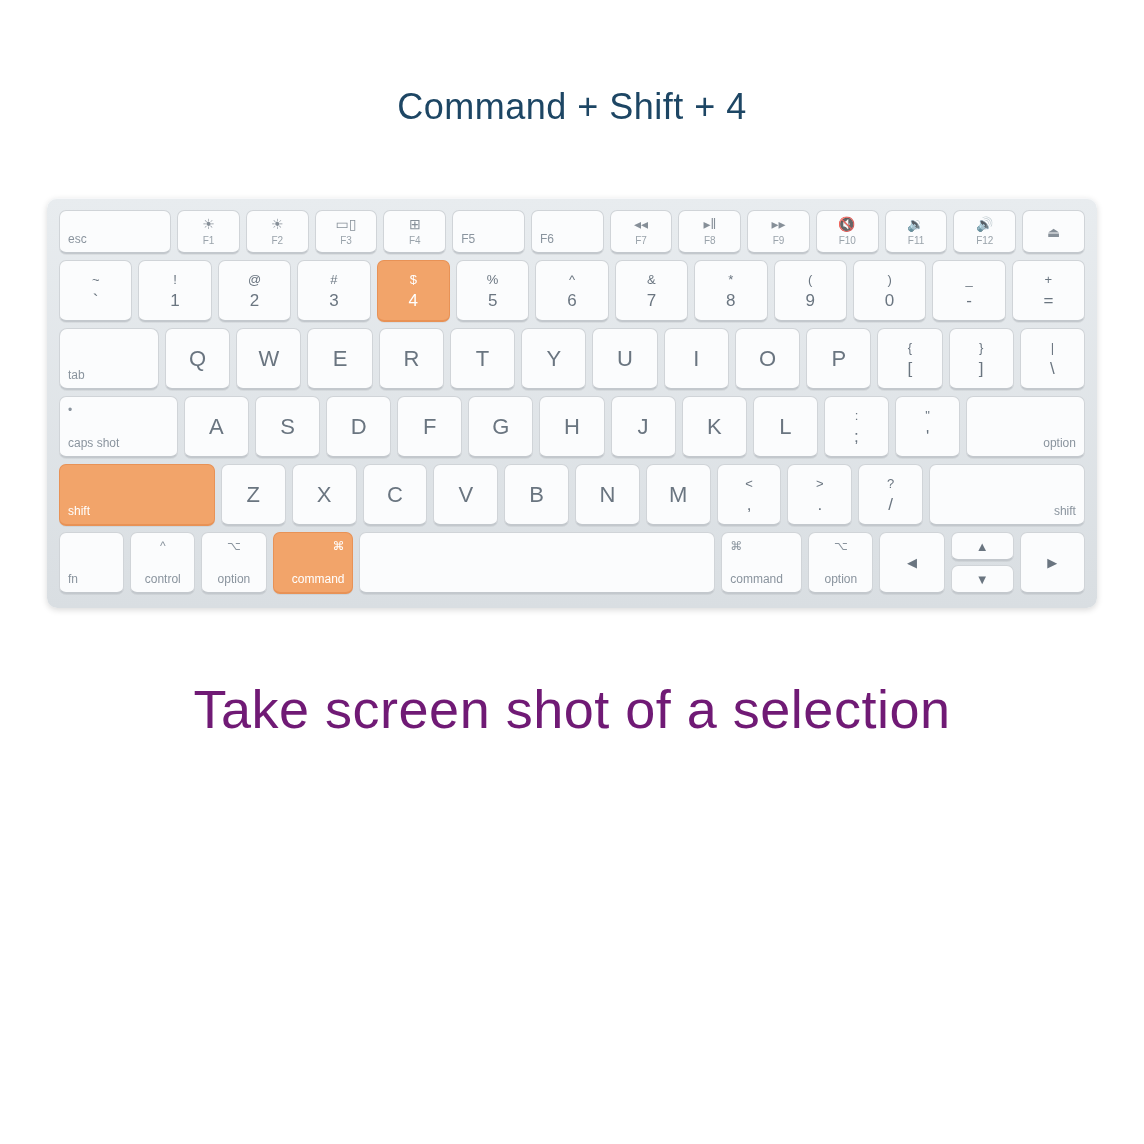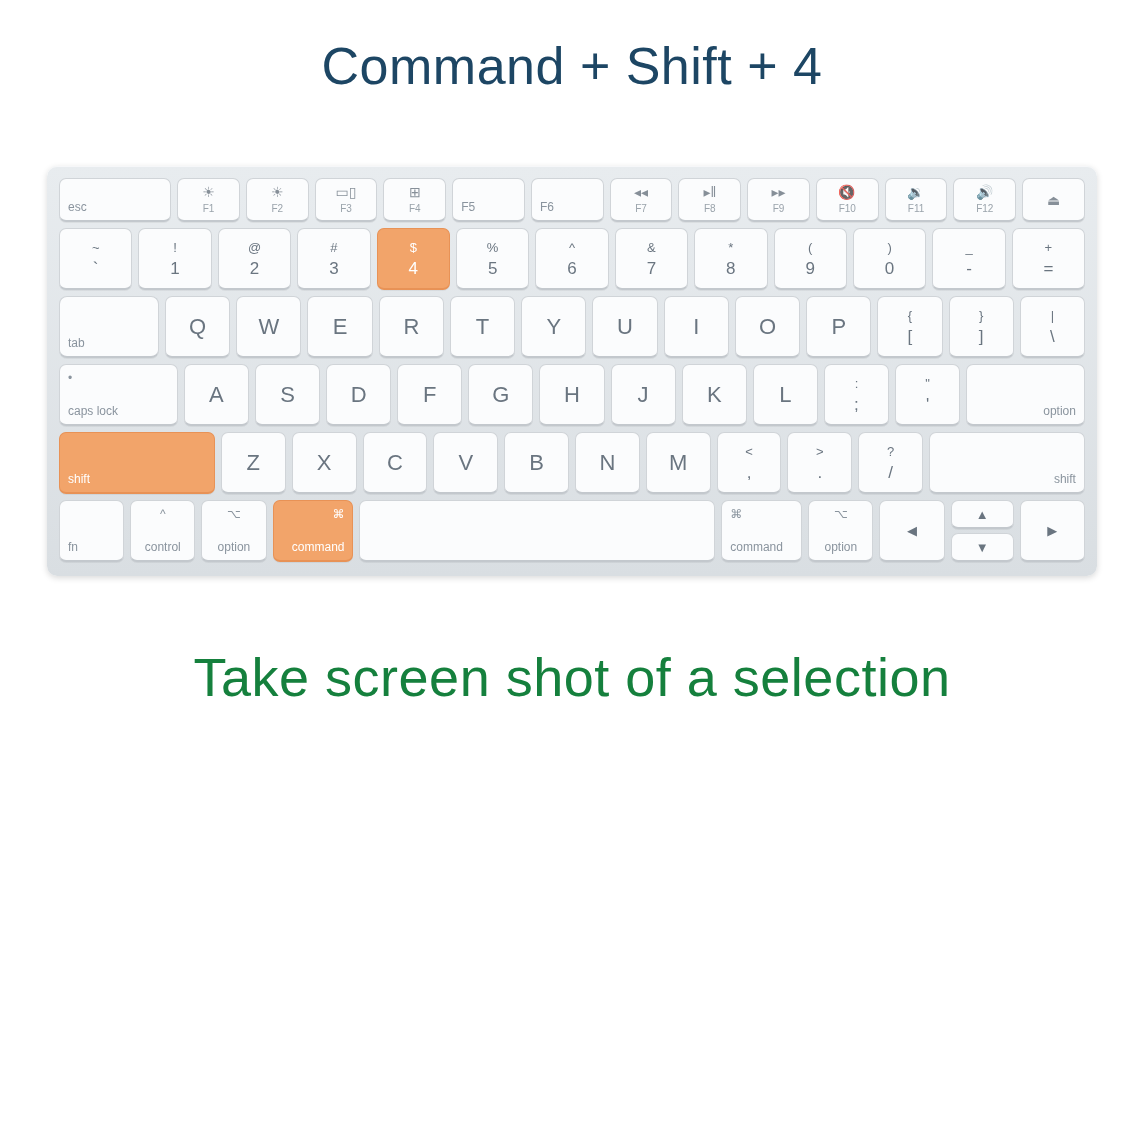--- a/index.html
+++ b/index.html
@@ -7,31 +7,31 @@
     margin: 0;
     width: 1144px;
     height: 1144px;
     background: #ffffff;
     font-family: -apple-system, "Helvetica Neue", Arial, sans-serif;
     display: flex;
     flex-direction: column;
     align-items: center;
   }
   .title {
-    margin-top: 36px;
-    font-size: 52px;
+    margin-top: 86px;
+    font-size: 36px;
     font-weight: 400;
     color: #1d4664;
     letter-spacing: .5px;
   }
   .caption {
     margin-top: 70px;
     font-size: 54px;
     font-weight: 400;
-    color: #15803d;
+    color: #701a75;
     letter-spacing: .5px;
   }
   .keyboard {
     margin-top: 70px;
     width: 1050px;
     background: linear-gradient(#e8ecef,#d9dee2);
     border-radius: 10px;
     padding: 12px 12px 14px 12px;
     box-shadow: 0 2px 6px rgba(0,0,0,.15), inset 0 1px 0 rgba(255,255,255,.6);
   }
@@ -224,21 +224,21 @@
         <div class="bot">]</div>
       </div>
       <div class="key" style="flex: 1 1 0%;">
         <div class="top">|</div>
         <div class="bot">\</div>
       </div>
     </div>
   <div class="row" id="row-as">
       <div class="key" style="flex: 1.85 1 0%;">
         <span class="corner tl">•</span>
-        <span class="corner bl">caps lock</span>
+        <span class="corner bl">caps shot</span>
       </div>
       <div class="key single" style="flex: 1 1 0%;">
         <span class="lbl">A</span>
       </div>
       <div class="key single" style="flex: 1 1 0%;">
         <span class="lbl">S</span>
       </div>
       <div class="key single" style="flex: 1 1 0%;">
         <span class="lbl">D</span>
       </div>

